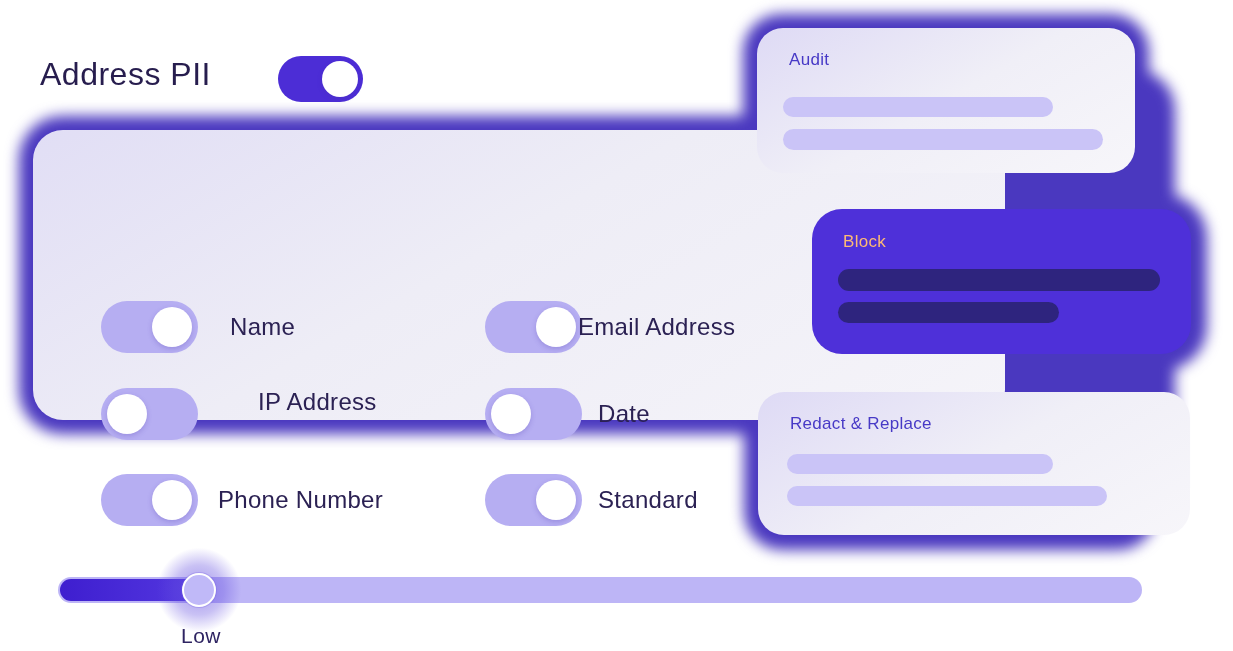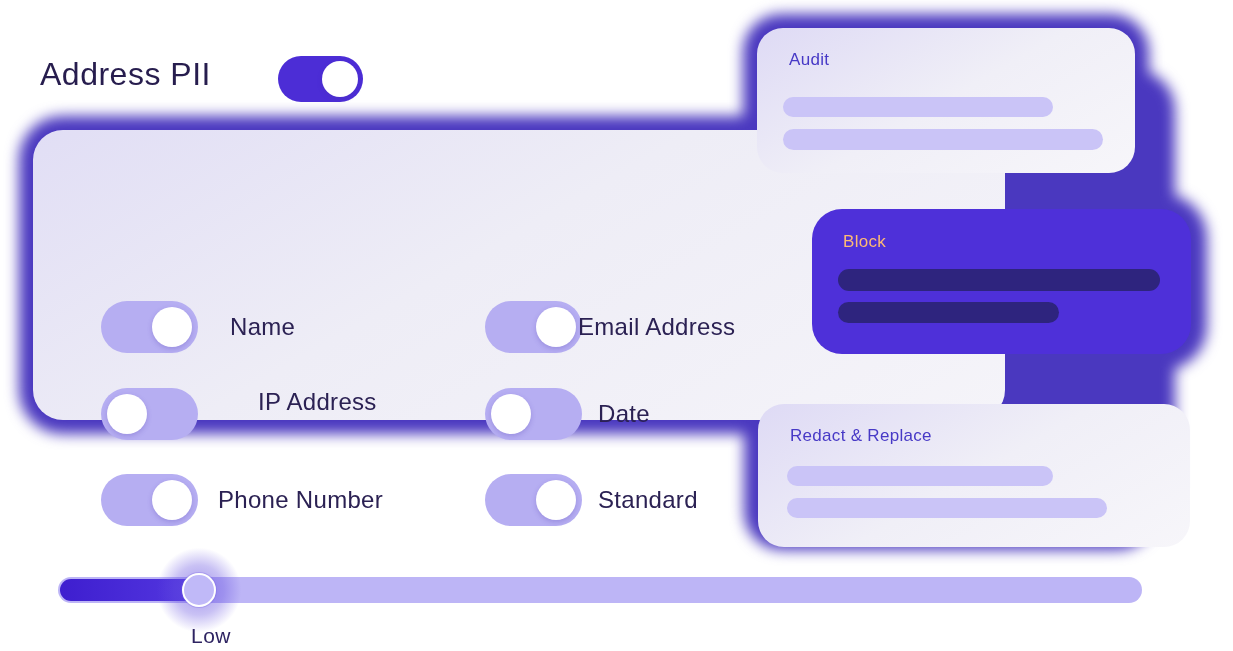--- a/index.html
+++ b/index.html
@@ -51,21 +51,21 @@
 
   .switch-label { position:absolute; height:52px; display:flex; align-items:center;
                   font-size:24px; color:#2B2153; letter-spacing:.3px; white-space:nowrap; }
 
   
   .card { position:absolute; border-radius:26px; cursor:pointer; }
   .card.light { background:linear-gradient(150deg,#DEDAF5 0%, #F0EFF7 50%, #F7F6FA 100%); }
   .card-audit  { left:757px; top:28px;  width:378px; height:145px; }
   .card-block  { left:812px; top:209px; width:379px; height:145px; border-radius:30px;
                  background:#4E30D9; }
-  .card-redact { left:758px; top:404px; width:432px; height:143px; }
+  .card-redact { left:758px; top:392px; width:432px; height:143px; }
 
   .card-title { position:absolute; left:32px; top:22px; font-size:17px; color:#4739C6;
                 letter-spacing:.3px; white-space:nowrap; }
   .card-block .card-title { color:#fdba74; left:31px; top:23px; }
 
   .skel { position:absolute; border-radius:11px; background:#CAC4F7; }
   .sk-a1 { left:26px; top:69px;  width:270px; height:20px; }
   .sk-a2 { left:26px; top:101px; width:320px; height:21px; }
   .sk-b1 { left:26px; top:60px;  width:322px; height:22px; background:#2E247E; }
   .sk-b2 { left:26px; top:93px;  width:221px; height:21px; background:#2E247E; }
@@ -148,15 +148,15 @@
     <div class="card-title">Redact &amp; Replace</div>
     <div class="skel sk-r1"></div>
     <div class="skel sk-r2"></div>
   </div>
 
   <div class="slider-track">
     <div class="slider-fill" style="width: 138.92px;"></div>
   </div>
   <div class="slider-halo" style="left: 154.92px;"></div>
   <div class="slider-thumb" style="left: 181.92px;"></div>
-  <div class="slider-value" style="left: 166px;">Low</div>
+  <div class="slider-value" style="left: 156px;">Low</div>
 
 </div>
 
 </body></html>

